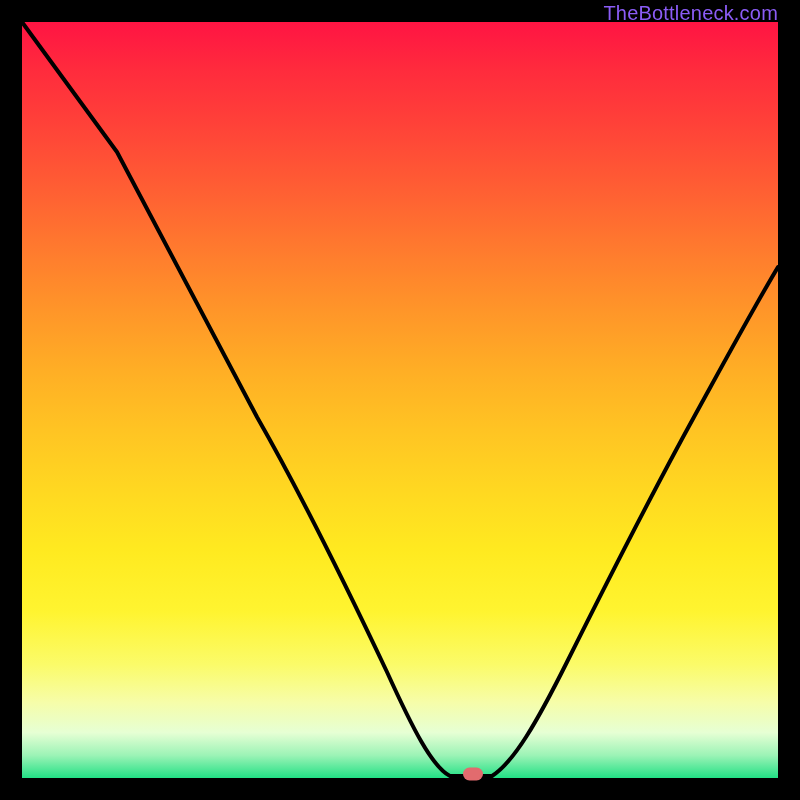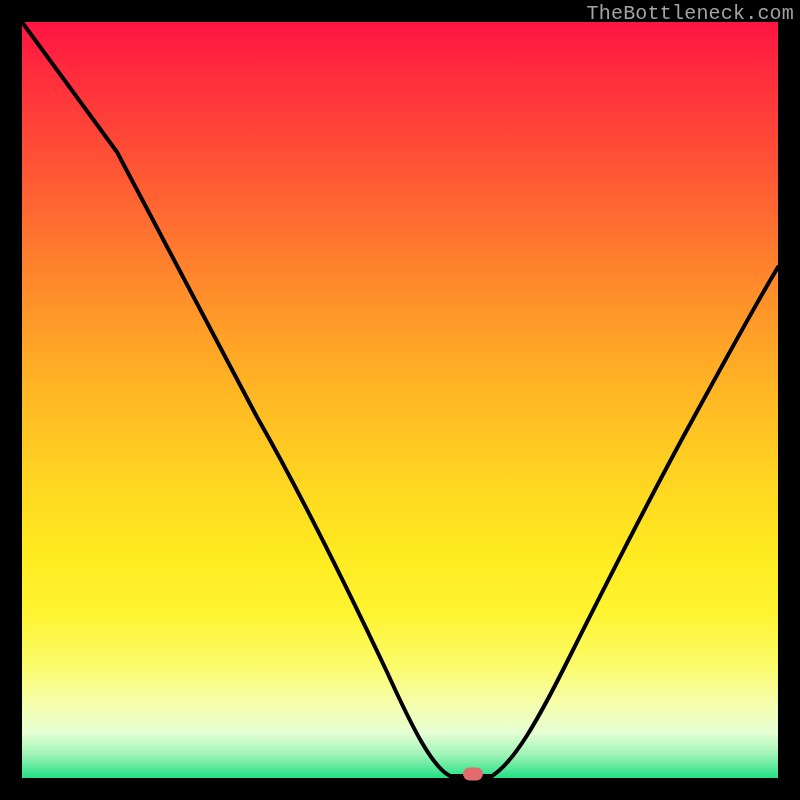--- a/index.html
+++ b/index.html
@@ -54,26 +54,25 @@
     position: absolute;
     width: 20px;
     height: 13px;
     border-radius: 7px;
     background: #e26b6e;
     transform: translate(-50%, -50%);
   }
   .watermark {
     position: absolute;
     top: 2px;
-    right: 6px;
-    color: #a3a3a3;
+    right: 22px;
+    color: #8b5cf6;
     font-size: 20px;
     letter-spacing: 0.2px;
     user-select: none;
-    font-family: Liberation Mono, monospace;
   }
 </style>
 </head>
 <body>
 
 <div class="frame">
 
   <div class="plot">
     <svg class="curve" viewBox="0 0 756 756" preserveAspectRatio="none">
       <path d="M 0 0

